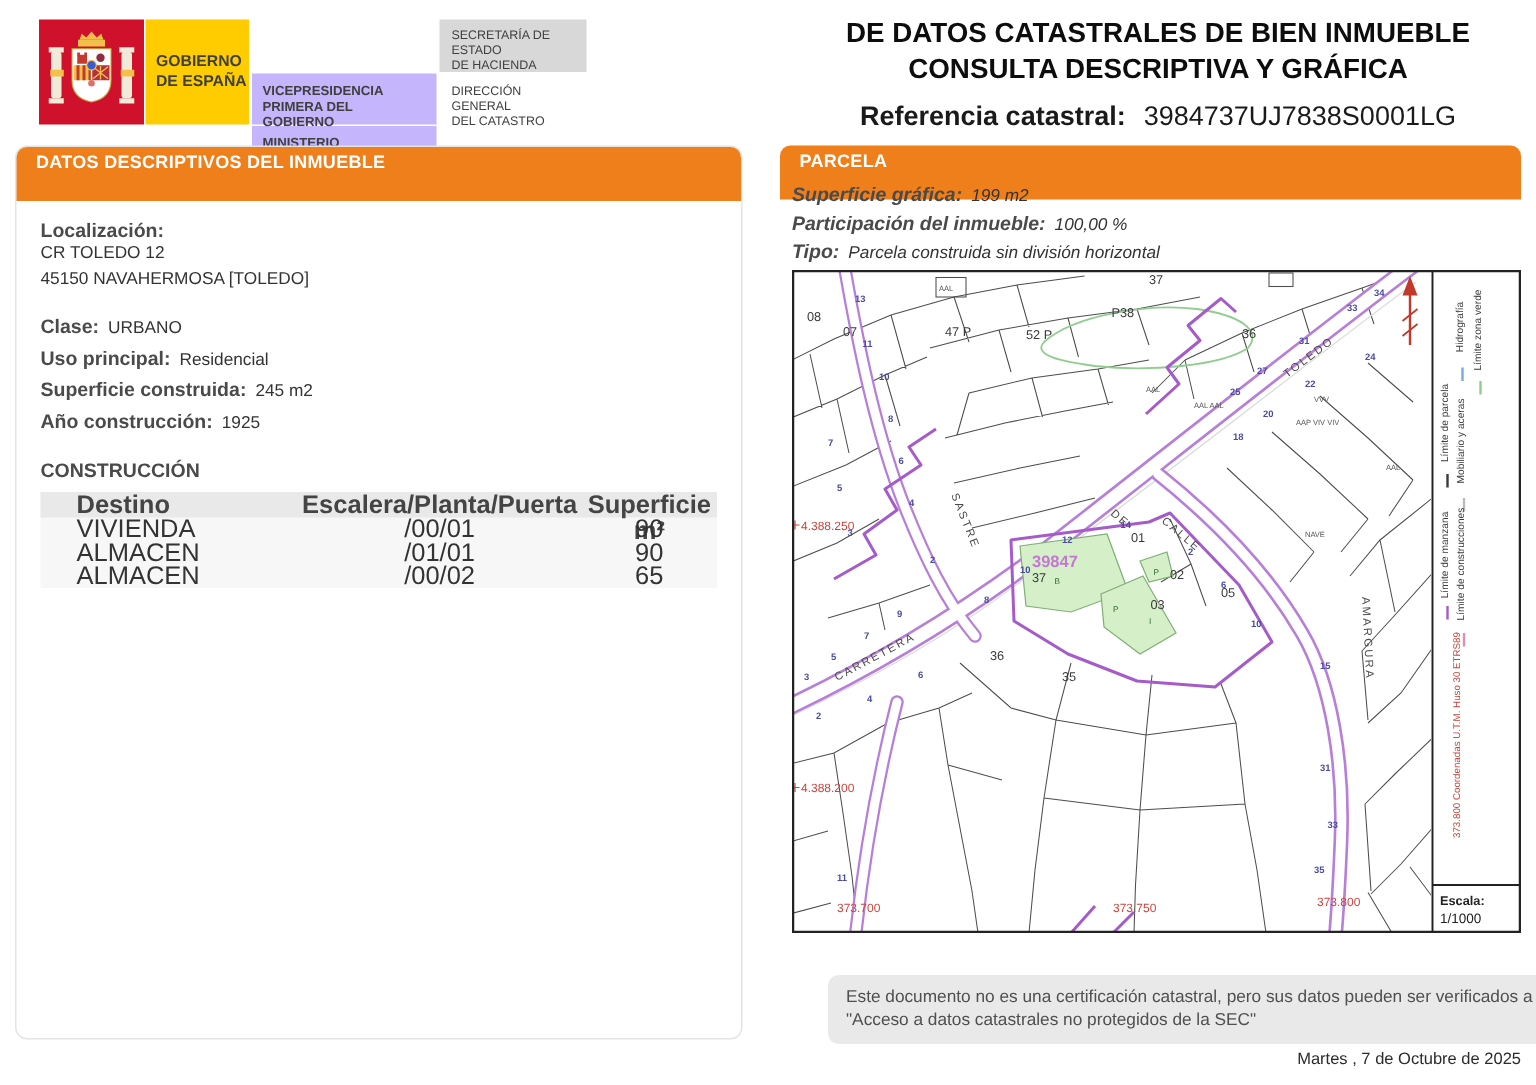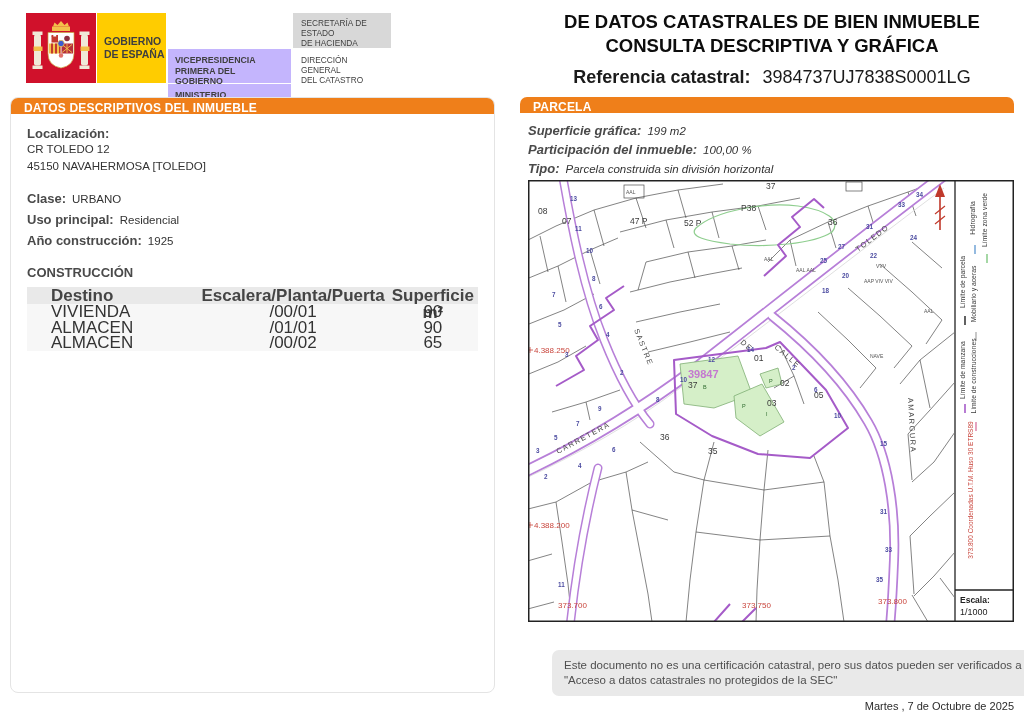--- a/index.html
+++ b/index.html
@@ -21,21 +21,21 @@
   .logo-dir { left:293px; top:50px; width:98px; height:33px;
     padding:6px 8px 0 8px; font-size:8.3px; line-height:9.8px; color:#3F3F3F; }
 
   
   .title-block { left:530px; top:10px; width:484px; text-align:center; }
   .title-line { font-size:18.5px; font-weight:bold; color:#0d0d0d; line-height:24px; }
   .ref-line { margin-top:9px; font-size:18px; color:#1a1a1a; }
   .ref-line .lbl { font-weight:bold; margin-right:12px; }
 
   
-  .obar { height:16px; background:#EF7F1A; color:#fff; font-size:12px; font-weight:bold;
+  .obar { height:36px; background:#EF7F1A; color:#fff; font-size:12px; font-weight:bold;
     line-height:20px; padding-left:13px; border-radius:7px 7px 0 0; letter-spacing:.2px; }
 
   
   .left-panel { left:10px; top:97px; width:485px; height:596px;
     border:1px solid #E4E4E4; border-radius:8px; background:#fff; }
   .lp-content { padding:10px 16px 0 16px; }
   .f-label { font-size:13px; font-weight:bold; color:#4A4A4A; }
   .f-value { font-size:11.5px; color:#333; }
   .addr { font-size:11.5px; line-height:16.5px; color:#333; }
   .fgroup { margin-top:14px; }
@@ -142,20 +142,21 @@
   <div class="abs left-panel">
     <div class="obar">DATOS DESCRIPTIVOS DEL INMUEBLE</div>
     <div class="lp-content">
       <div class="f-label" style="margin-top:2px">Localización:</div>
       <div class="addr">CR TOLEDO 12</div>
       <div class="addr">45150 NAVAHERMOSA [TOLEDO]</div>
 
       <div class="fgroup">
         <div class="fline"><span class="f-label">Clase:</span><span class="f-value">URBANO</span></div>
         <div class="fline"><span class="f-label">Uso principal:</span><span class="f-value">Residencial</span></div>
+        <div class="fline"><span class="f-label">Superficie construida:</span><span class="f-value">245 m2</span></div>
         <div class="fline"><span class="f-label">Año construcción:</span><span class="f-value">1925</span></div>
       </div>
 
       <div class="constr-title">CONSTRUCCIÓN</div>
       <div class="ctable">
         <div class="crow head">
           <div class="c1">Destino</div>
           <div class="c2">Escalera/Planta/Puerta</div>
           <div class="c3">Superficie m²</div>
         </div>

